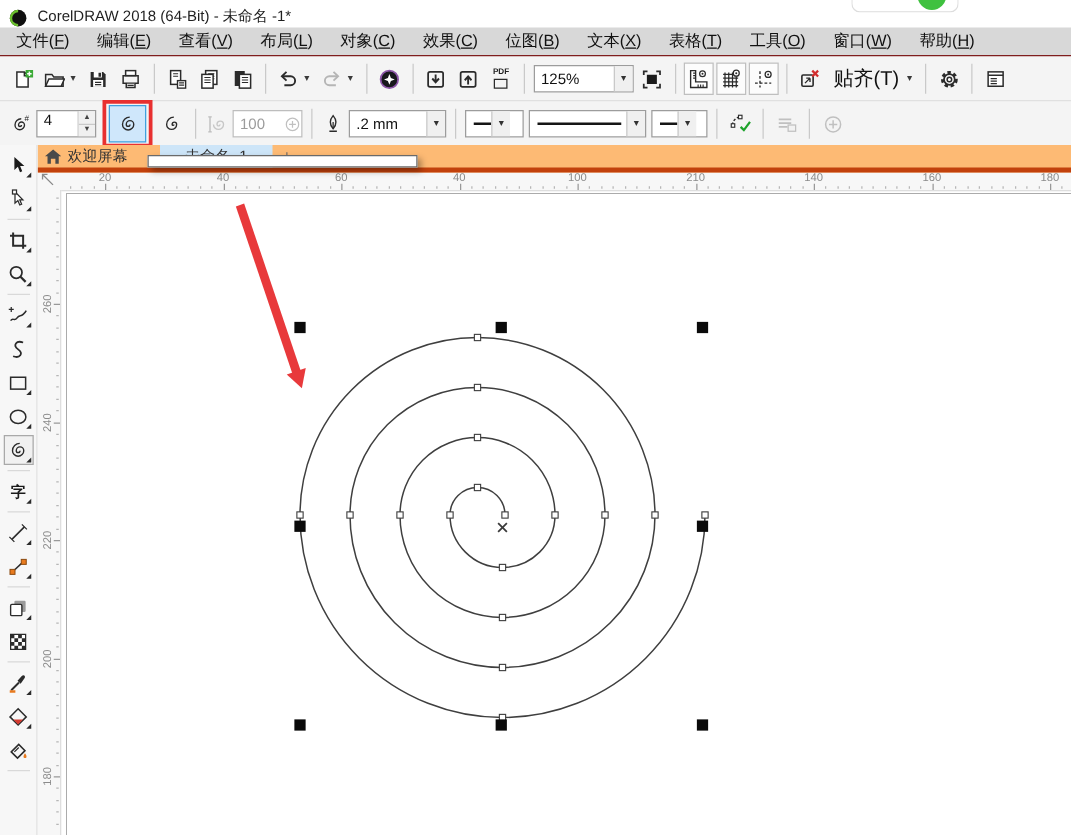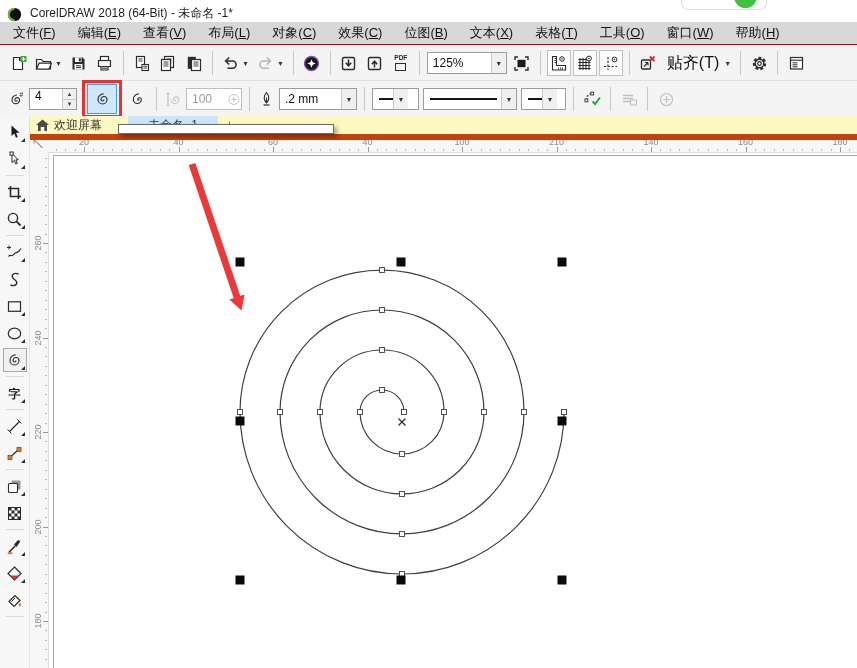--- a/index.html
+++ b/index.html
@@ -29,21 +29,21 @@
   .linesample.long{flex:1;margin-right:4px}
   .spin{display:flex;height:22px;background:#fff;border:1px solid #9c9c9c;margin:0 2px;box-sizing:border-box}
   .spincol{width:13px;border-left:1px solid #c9c9c9;display:flex;flex-direction:column}
   .spincol div{flex:1;font-size:6px;color:#444;display:flex;align-items:center;justify-content:center;background:#f0f0f0}
   .spincol div:first-child{border-bottom:1px solid #c9c9c9}
   .field{display:flex;align-items:center;height:22px;background:#fff;border:1px solid #bdbdbd;margin:0 2px;box-sizing:border-box}
   .field .cval{color:#9b9b9b}
   .plus-end{width:14px;display:flex;align-items:center;justify-content:center}
   .redbox{border:3px solid #e83030;padding:1px;display:flex;margin:0 3px}
   .ticon{display:flex;align-items:center;justify-content:center;width:22px}
-  .tabbar{position:absolute;left:30px;right:0;top:116px;height:18px;background:#fef9c3;border-bottom:6px solid #c2410c;z-index:6}
+  .tabbar{position:absolute;left:30px;right:0;top:116px;height:18px;background:#fdba74;border-bottom:4px solid #c2410c;z-index:6}
   .home{position:absolute;left:4px;top:1px;width:17px;height:17px}
   .tab-label{position:absolute;font-size:12px;color:#333;line-height:18px;white-space:nowrap}
   #tab-welcome{left:24px}
   #tab-doc{left:98px;width:90px;background:#cde5f8;text-align:center;height:18px}
   #tab-plus{left:196px;color:#666}
   .corner{position:absolute;left:30px;top:136px;width:18px;height:16px;background:#f7f7f7;z-index:5}
   .hruler{position:absolute;left:48px;right:0;top:136px;height:16px;background:#f7f7f7;border-bottom:1px solid #dedede;overflow:hidden;z-index:5}
   .vruler{position:absolute;left:30px;top:152px;width:18px;bottom:0;background:#f7f7f7;border-right:1px solid #dedede;overflow:hidden;z-index:5}
   .hlabel{position:absolute;top:1px;font-size:9px;color:#8b8b8b;transform:translateX(-50%)}
   .htick{position:absolute;bottom:0;width:1px;height:5px;background:#999}

